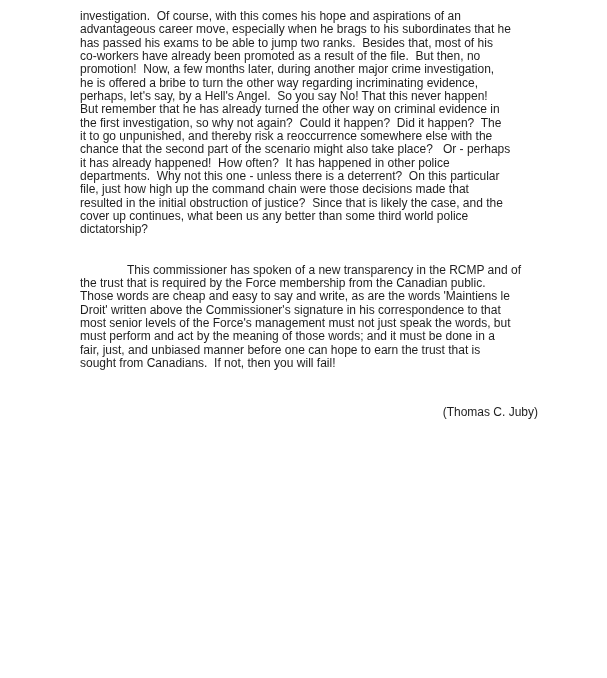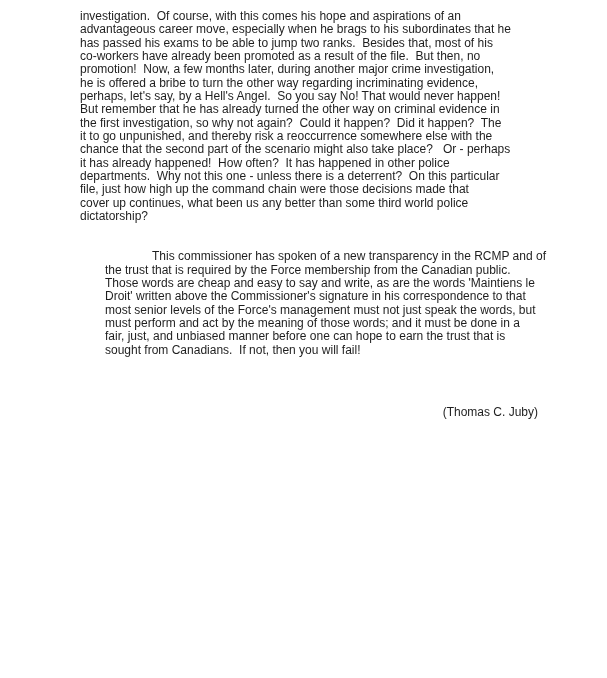--- a/index.html
+++ b/index.html
@@ -22,21 +22,21 @@
     top: 10px;
     width: 460px;
     font-size: 12px;
     line-height: 13.33px;
   }
   .paragraph { margin: 0; }
   .paragraph .line {
     white-space: pre;
     height: 13.33px;
   }
-  .para-2 { margin-top: 27px; margin-left: 25px; }
+  .para-2 { margin-top: 27px; }
   .para-2 .line:first-child { padding-left: 47px; }
   .signature {
     position: absolute;
     top: 406px;
     right: 69px;
     font-size: 12px;
     line-height: 13.33px;
     white-space: pre;
     text-align: right;
   }
@@ -55,28 +55,29 @@
 
 <div class="page">
   <div class="body-text">
     <div class="paragraph para-1">
         <div class="line">investigation.  Of course, with this comes his hope and aspirations of an</div>
         <div class="line">advantageous career move, especially when he brags to his subordinates that he</div>
         <div class="line">has passed his exams to be able to jump two ranks.  Besides that, most of his</div>
         <div class="line">co-workers have already been promoted as a result of the file.  But then, no</div>
         <div class="line">promotion!  Now, a few months later, during another major crime investigation,</div>
         <div class="line">he is offered a bribe to turn the other way regarding incriminating evidence,</div>
-        <div class="line">perhaps, let's say, by a Hell's Angel.  So you say No! That would never happen!</div>
+        <div class="line">perhaps, let's say, by a Hell's Angel.  So you say No! That this never happen!</div>
         <div class="line">But remember that he has already turned the other way on criminal evidence in</div>
         <div class="line">the first investigation, so why not again?  Could it happen?  Did it happen?  The</div>
         <div class="line">it to go unpunished, and thereby risk a reoccurrence somewhere else with the</div>
         <div class="line">chance that the second part of the scenario might also take place?   Or - perhaps</div>
         <div class="line">it has already happened!  How often?  It has happened in other police</div>
         <div class="line">departments.  Why not this one - unless there is a deterrent?  On this particular</div>
         <div class="line">file, just how high up the command chain were those decisions made that</div>
+        <div class="line">resulted in the initial obstruction of justice?  Since that is likely the case, and the</div>
         <div class="line">cover up continues, what been us any better than some third world police</div>
         <div class="line">dictatorship?</div>
       </div>
     <div class="paragraph para-2">
         <div class="line">This commissioner has spoken of a new transparency in the RCMP and of</div>
         <div class="line">the trust that is required by the Force membership from the Canadian public.</div>
         <div class="line">Those words are cheap and easy to say and write, as are the words 'Maintiens le</div>
         <div class="line">Droit' written above the Commissioner's signature in his correspondence to that</div>
         <div class="line">most senior levels of the Force's management must not just speak the words, but</div>
         <div class="line">must perform and act by the meaning of those words; and it must be done in a</div>

